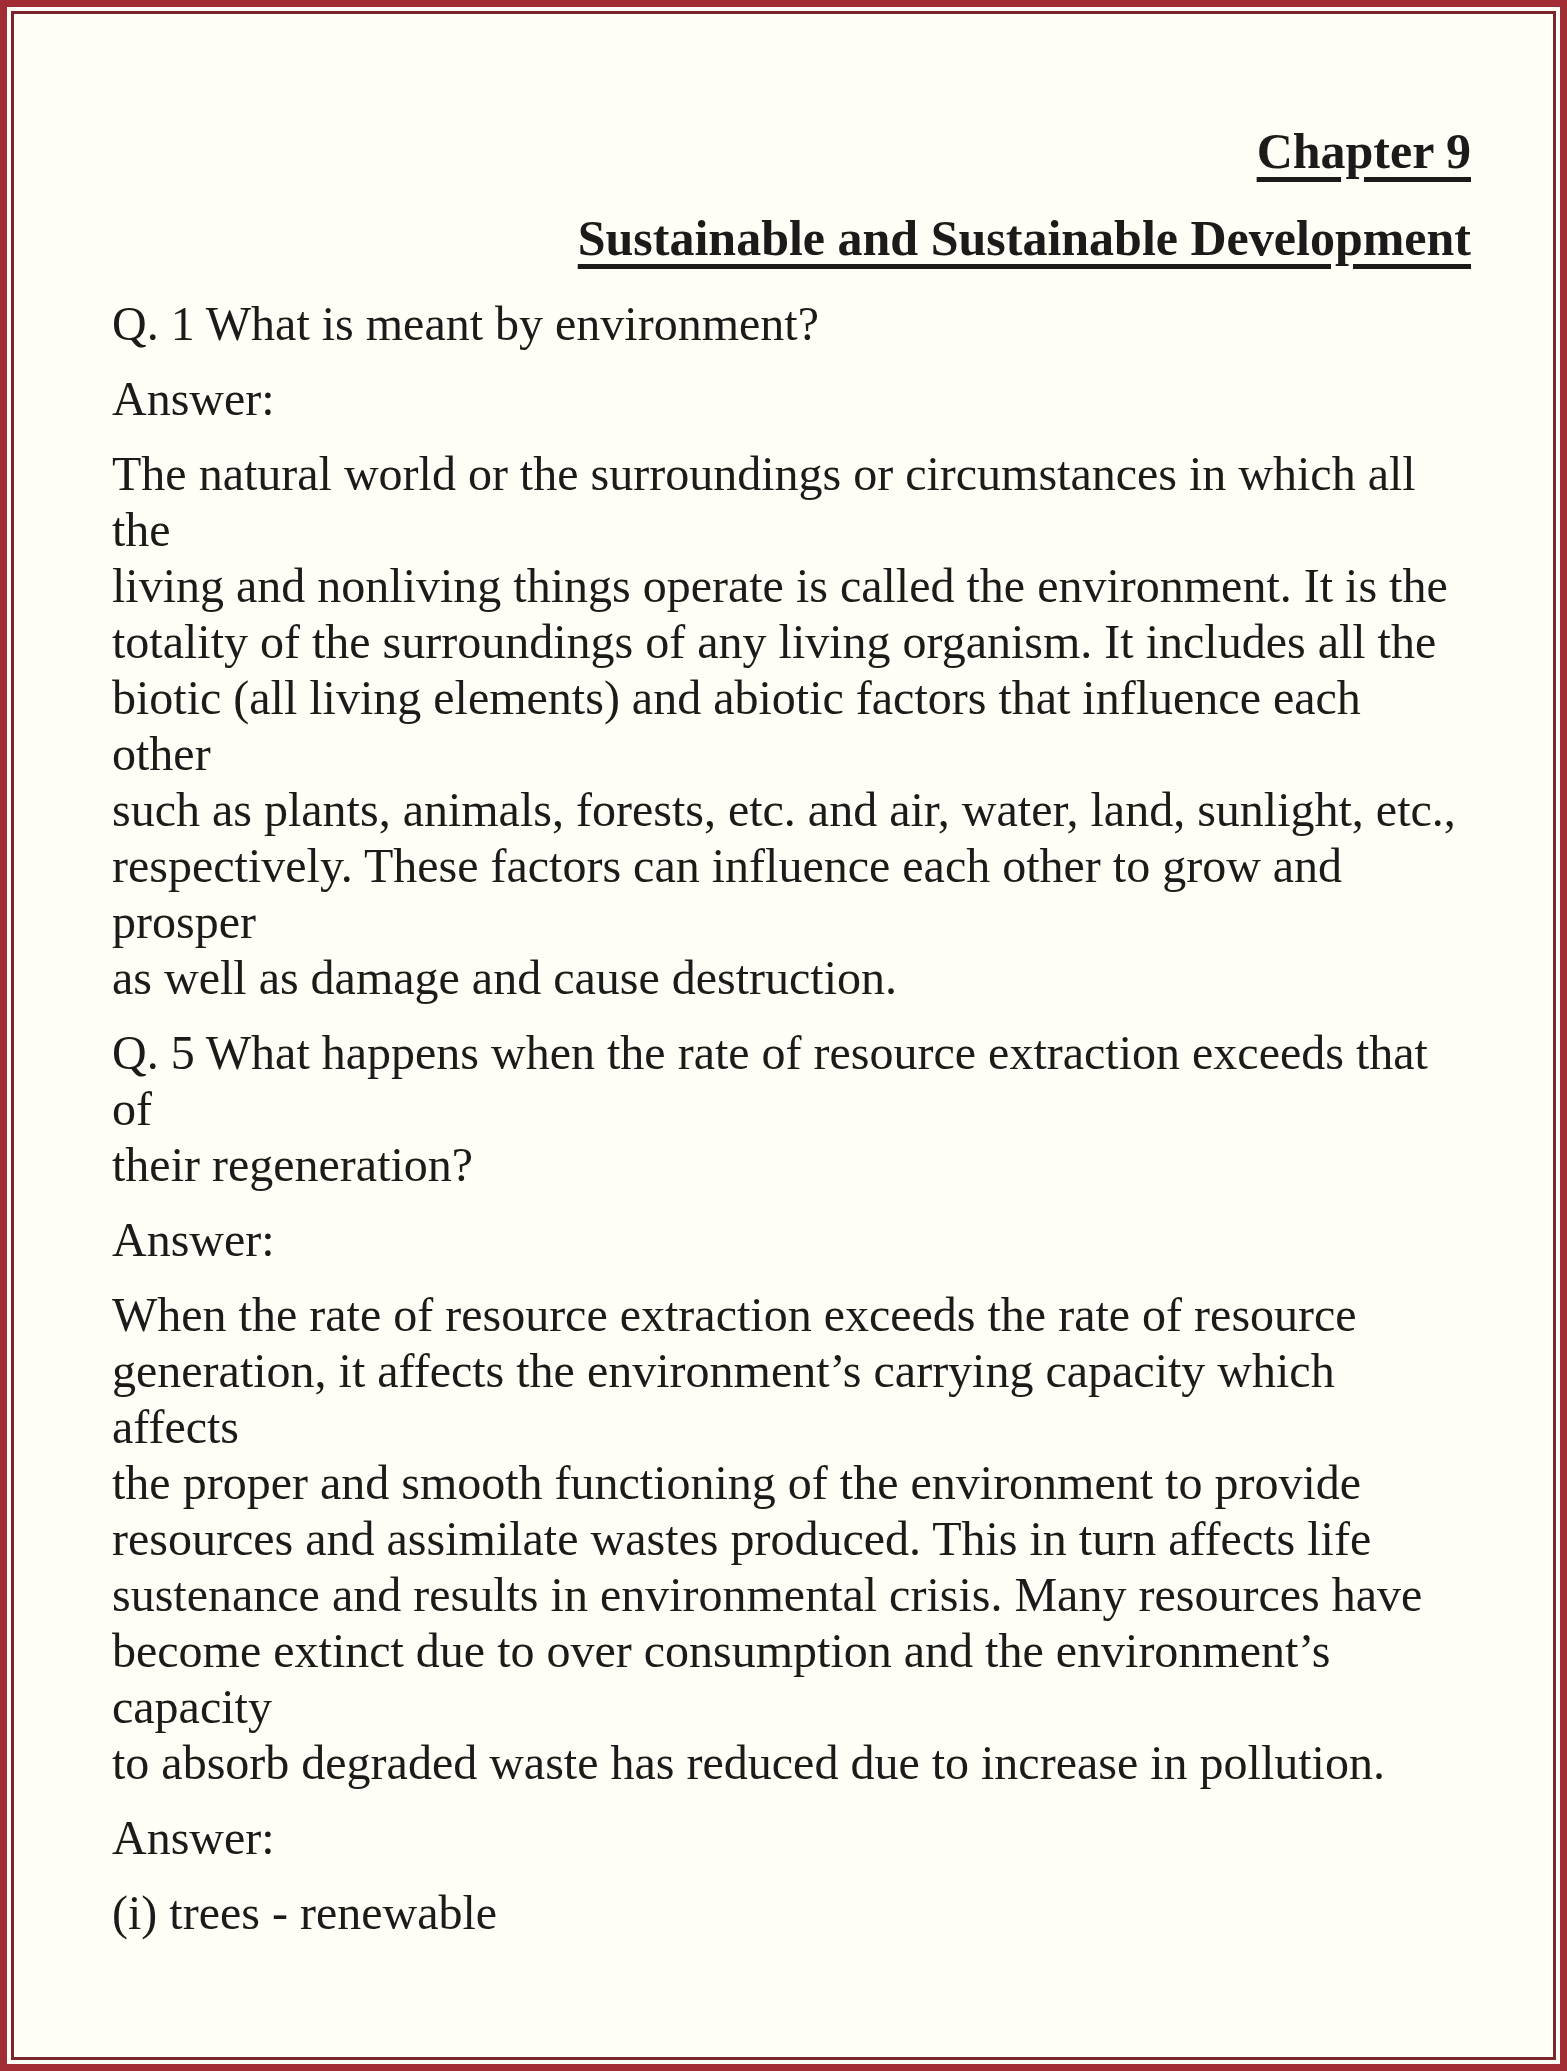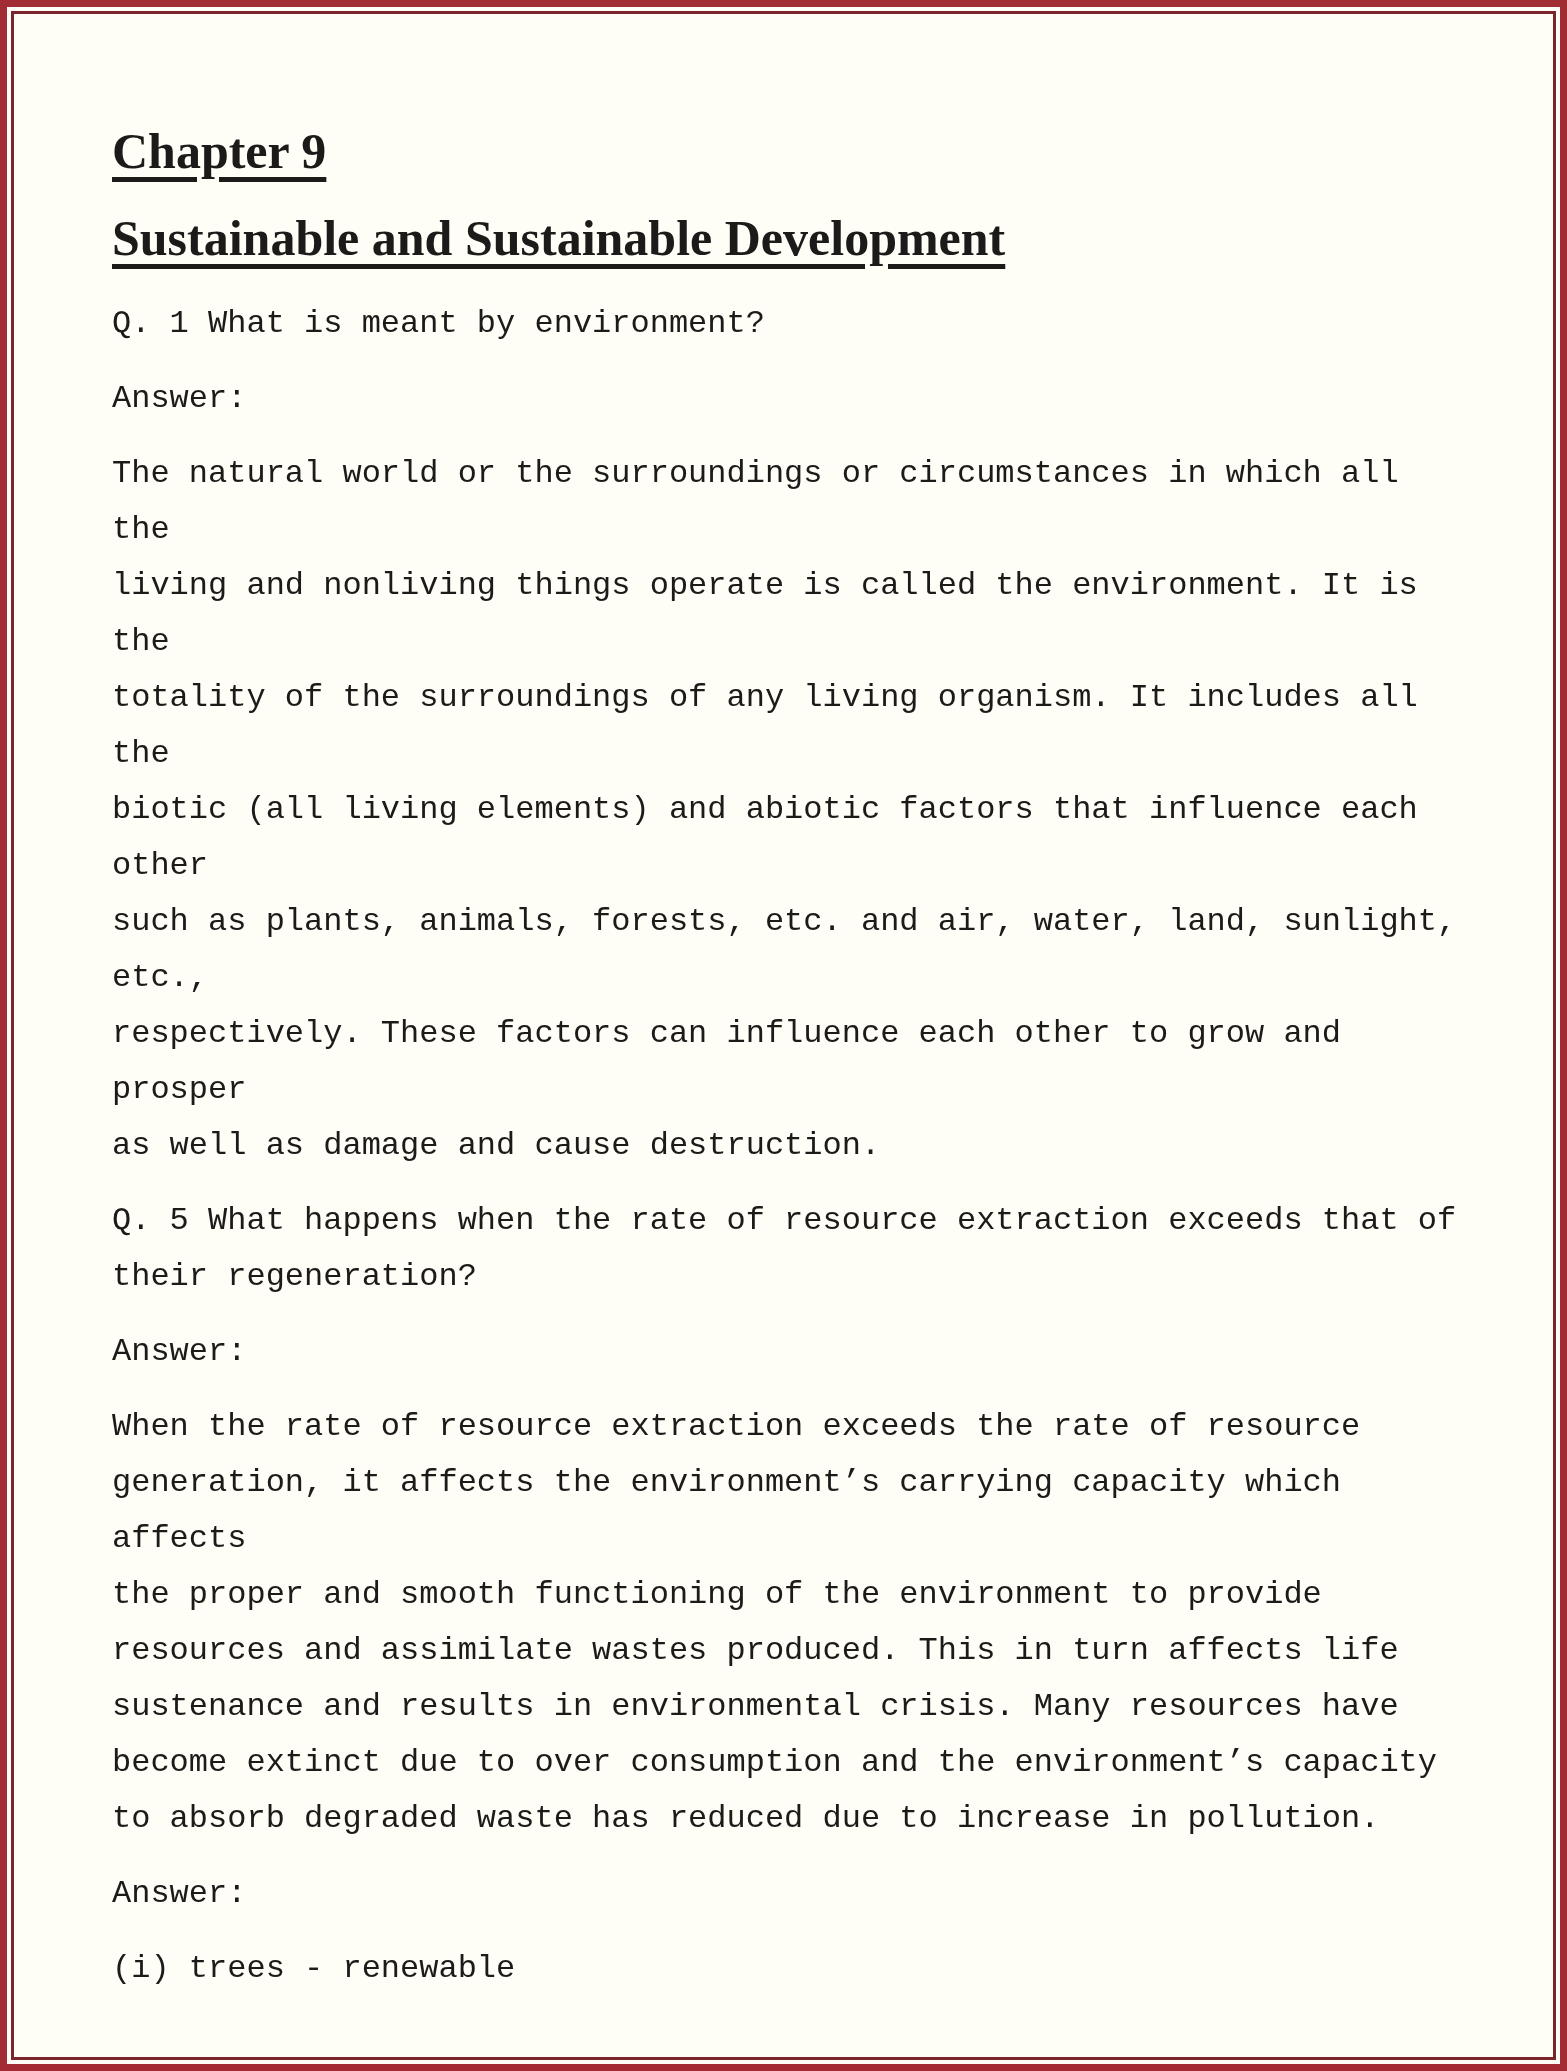--- a/index.html
+++ b/index.html
@@ -24,32 +24,31 @@
     background: var(--page-background, #FEFDF6);
   }
   .content {
     position: absolute; inset: 0;
     padding: 120px 96px 0 112px;
     color: var(--text, #1D1B1A);
   }
   h1, h2 {
     font-size: 50px; line-height: 62px;
     font-weight: bold;
-    text-align: left;
+    text-align: right;
     text-decoration: underline;
     text-decoration-thickness: 5px;
     text-underline-offset: 9px;
     margin: 0 0 25px 0;
   }
   h2 { margin-bottom: 27px; }
   p {
-    font-size: 32px; line-height: 56px;
+    font-size: 48px; line-height: 56px;
     margin: 0 0 19px 0;
     white-space: pre-line;
-    font-family: Liberation Mono, monospace;
   }
 </style>
 </head>
 <body>
 
 <div class="sheet">
   <div class="sheet-gap"></div>
   <div class="sheet-line"></div>
 </div>
 

